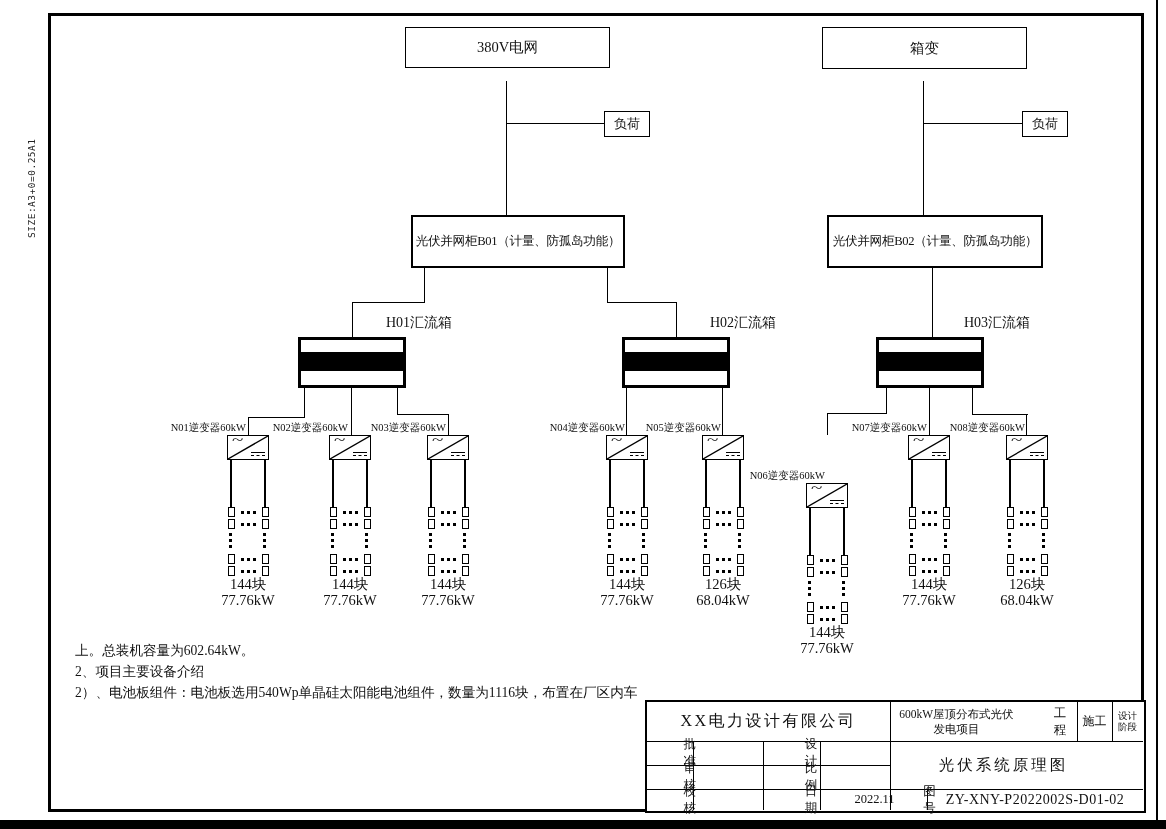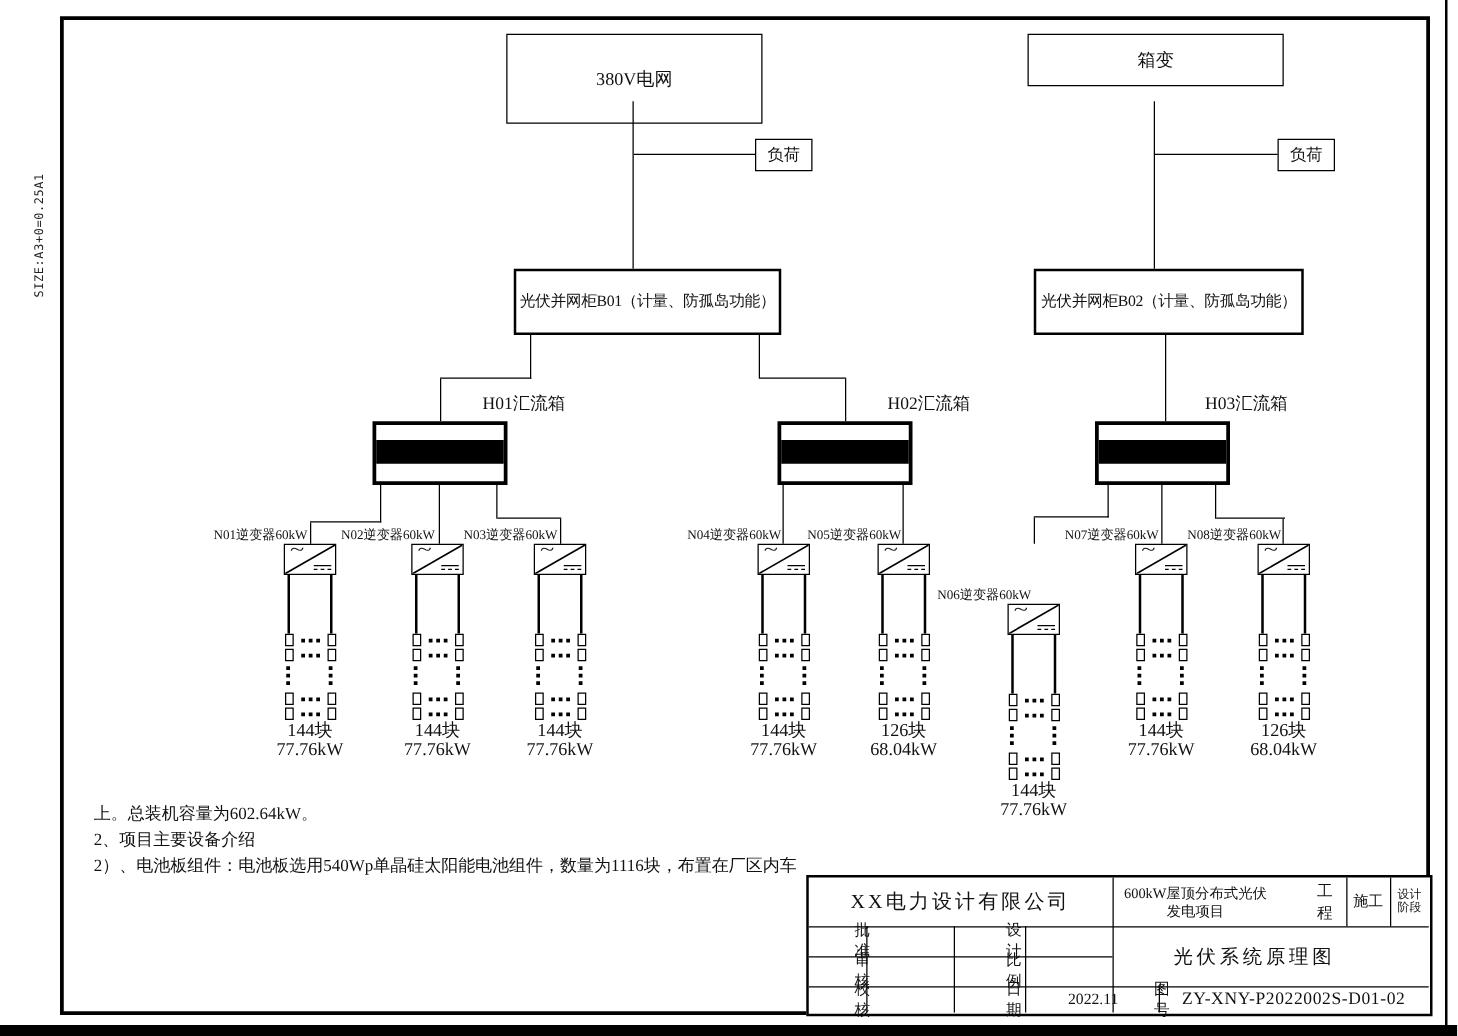--- a/index.html
+++ b/index.html
@@ -9,21 +9,21 @@
   .ln{position:absolute;background:#000;}
   
   #frame{position:absolute;left:48px;top:13px;width:1096px;height:799px;border:3px solid #000;box-sizing:border-box;}
   #right-edge-line{position:absolute;left:1156px;top:0;width:2px;height:829px;background:#000;}
   #bottom-bar{position:absolute;left:0;top:820px;width:1166px;height:9px;background:#000;}
   #size-label{position:absolute;left:26px;top:8px;height:230px;writing-mode:vertical-rl;transform:rotate(180deg);
               font-family:"DejaVu Sans Mono",monospace;font-size:9.5px;letter-spacing:.5px;color:#222;}
   
   .box{position:absolute;box-sizing:border-box;border:1.6px solid #000;background:#fff;
        display:flex;align-items:center;justify-content:center;text-align:center;}
-  .grid-box{left:405px;top:27px;width:205px;height:72px;font-size:14.5px;}
+  .grid-box{left:405px;top:27px;width:205px;height:41px;font-size:14.5px;}
   .xfmr-box{left:822px;top:27px;width:205px;height:42px;font-size:14.5px;}
   .load-box{width:46px;height:26px;border-width:1.4px;font-size:13px;}
   .cab-box{height:53px;border-width:2px;font-size:12.6px;letter-spacing:-.3px;}
   .comb-box{position:absolute;width:108px;height:51px;border:3px solid #000;box-sizing:border-box;background:#fff;}
   .comb-box .band{position:absolute;left:0;right:0;top:12px;height:19px;background:#000;}
   .comb-label{position:absolute;font-size:14px;white-space:nowrap;}
   
   .pv-unit{position:absolute;top:420px;width:120px;height:196px;}
   .pv-unit .inv-label{position:absolute;top:1px;right:62px;font-size:10.5px;white-space:nowrap;}
   .pv-unit .inv-box{position:absolute;left:39px;top:15px;width:42px;height:25px;border:1.4px solid #000;box-sizing:border-box;background:#fff;}

